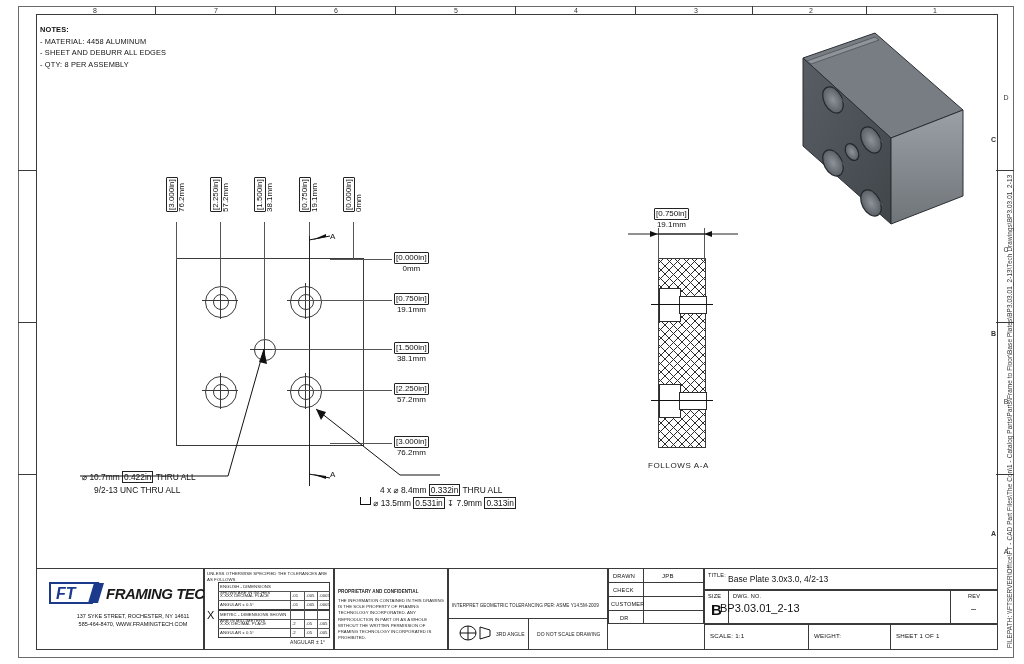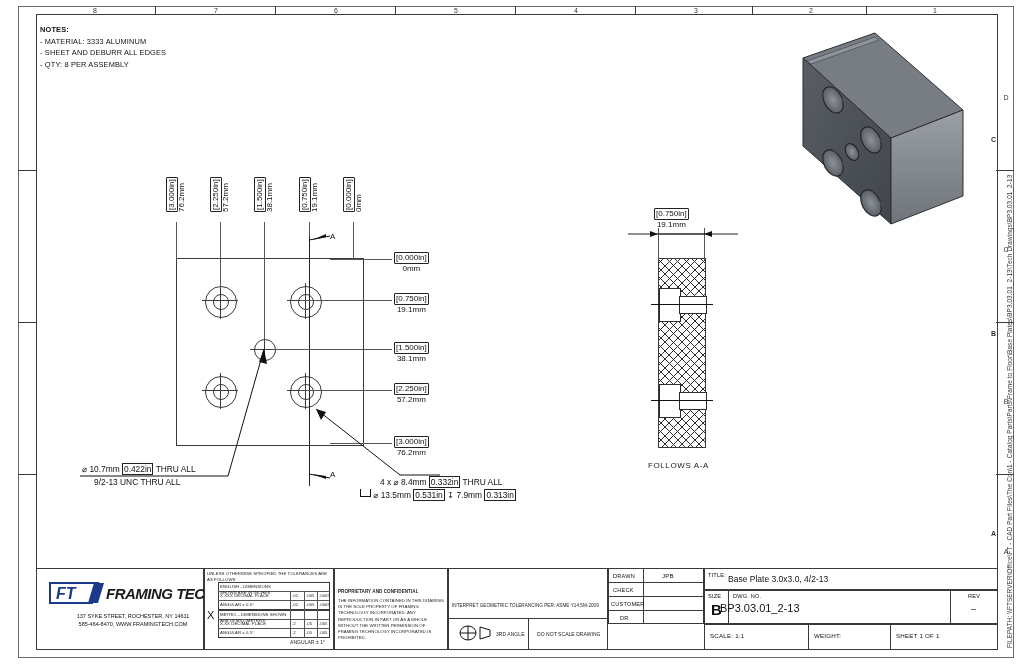--- a/index.html
+++ b/index.html
@@ -25,21 +25,21 @@
   .notes .hd{font-weight:bold;}
 
   .dimtxt{position:absolute;font-size:8px;line-height:10.5px;color:#111;white-space:nowrap;}
   .dimtxt .br{border:1px solid #222;border-radius:1px;padding:0 1px;display:inline-block;
               line-height:9.5px;}
   .vtxt{position:absolute;font-size:8px;line-height:10.5px;color:#111;white-space:nowrap;
         transform-origin:0 0;transform:rotate(-90deg);}
   .vtxt .br{border:1px solid #222;border-radius:1px;padding:0 1px;display:inline-block;
             line-height:9.5px;}
 
-  .callout{position:absolute;font-size:8.4px;line-height:13px;color:#111;white-space:nowrap;}
+  .callout{position:absolute;font-size:8.4px;line-height:13px;color:#111;white-space:nowrap;margin-top:8px;}
   .callout .br{border:1px solid #222;padding:0 1px;display:inline-block;line-height:10px;}
 
   
   #plate{position:absolute;left:176px;top:258px;width:186px;height:186px;
          border:1px solid #3a3a3a;background:#fff;}
   .hole{position:absolute;border:1px solid #3a3a3a;border-radius:50%;background:#fff;}
   .holectr{position:absolute;border:1px solid #3a3a3a;border-radius:50%;background:#fff;}
 
   
   #secview{position:absolute;left:658px;top:258px;width:46px;height:188px;
@@ -100,21 +100,21 @@
 
   <div class="ln hl" style="left:18px;top:170px;width:19px;"></div>
   <div class="ln hl" style="left:18px;top:322px;width:19px;"></div>
   <div class="ln hl" style="left:18px;top:474px;width:19px;"></div>
   <div class="ln hl" style="left:996px;top:170px;width:18px;"></div>
   <div class="ln hl" style="left:996px;top:322px;width:18px;"></div>
   <div class="ln hl" style="left:996px;top:474px;width:18px;"></div>
 
   <div class="notes">
     <div class="hd">NOTES:</div>
-    <div>- MATERIAL: 3333 ALUMINUM</div>
+    <div>- MATERIAL: 4458 ALUMINUM</div>
     <div>- SHEET AND DEBURR ALL EDGES</div>
     <div>- QTY: 8 PER ASSEMBLY</div>
   </div>
 
   <div id="plate"></div>
 
   <div class="hole" style="left:205px;top:286px;width:30px;height:30px;"></div>
   <div class="hole" style="left:213px;top:294px;width:14px;height:14px;"></div>
   <div class="ln hl" style="left:202px;top:300px;width:36px;"></div>
   <div class="ln vl" style="left:220px;top:283px;height:36px;"></div>

